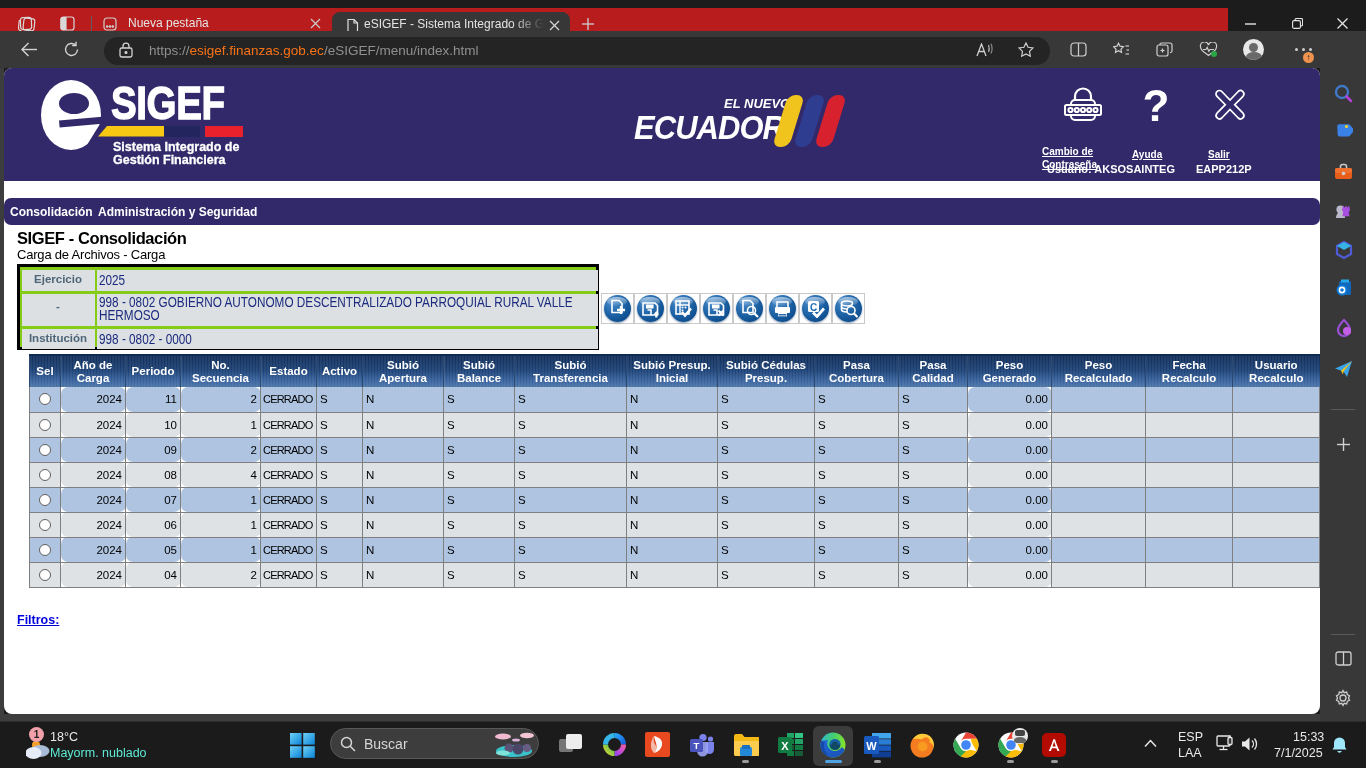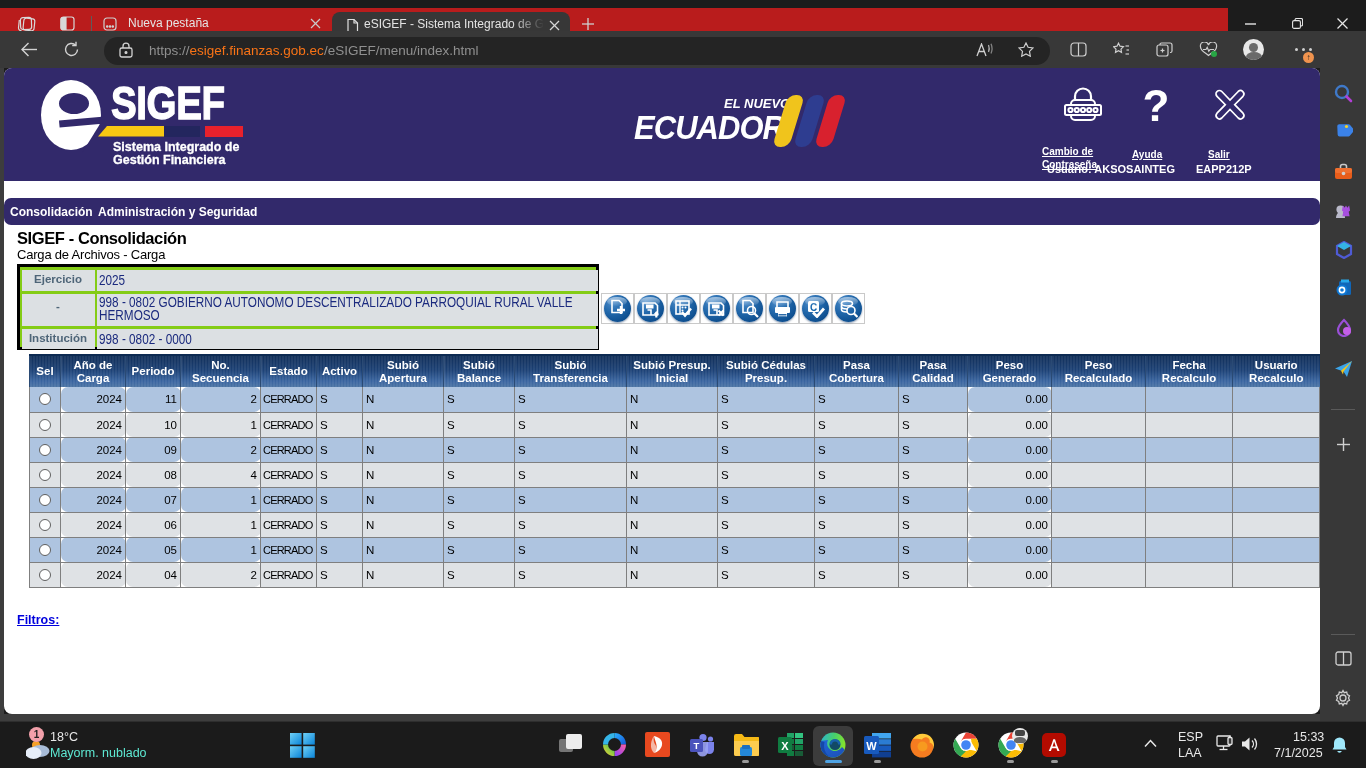--- a/index.html
+++ b/index.html
@@ -595,20 +595,37 @@
           <stop offset="0" stop-color="#6fd0f6"></stop>
           <stop offset="1" stop-color="#0a84d8"></stop>
         </linearGradient>
       </defs>
     <rect x="0" y="0" width="11.6" height="11.6" fill="url(#wb)"></rect>
       <rect x="13.2" y="0" width="11.6" height="11.6" fill="url(#wb)"></rect>
     <rect x="0" y="13.2" width="11.6" height="11.6" fill="url(#wb)"></rect>
       <rect x="13.2" y="13.2" width="11.6" height="11.6" fill="url(#wb)"></rect>
   </svg>
 
+  <div id="searchpill">
+    <svg class="abs" style="left:9px;top:7px" width="16" height="16" viewBox="0 0 16 16" fill="none" stroke="#d6d6d6" stroke-width="1.5">
+        <circle cx="6.5" cy="6.5" r="5"></circle>
+        <line x1="10.2" y1="10.2" x2="15" y2="15"></line>
+      </svg>
+    <div class="abs" style="left:33px;top:7px;color:#d6d6d6;font-size:14px;">Buscar</div>
+    <svg class="abs" style="left:160px;top:2px" width="47" height="27" viewBox="0 0 47 27">
+      <ellipse cx="12" cy="5.5" rx="8" ry="3" fill="#efb9d0"></ellipse>
+        <ellipse cx="36" cy="4.5" rx="7" ry="2.8" fill="#f3c4d4"></ellipse>
+        <ellipse cx="25" cy="9" rx="4" ry="1.6" fill="#d8b0d8"></ellipse>
+      <ellipse cx="23" cy="20" rx="18" ry="6" fill="#39c2c9"></ellipse>
+      <circle cx="18" cy="17" r="4.5" fill="#5a5276"></circle>
+        <circle cx="27" cy="18" r="5.5" fill="#4a4668"></circle>
+        <circle cx="36" cy="17" r="4" fill="#665c84"></circle>
+      <ellipse cx="12" cy="22" rx="7" ry="2.5" fill="#7fe3d8"></ellipse>
+    </svg>
+  </div>
 
   <svg class="abs" style="left:559px;top:12px" width="24" height="22" viewBox="0 0 24 22">
     <rect x="0" y="5" width="14" height="13" rx="2" fill="#757575"></rect>
     <rect x="7" y="0" width="16" height="15" rx="2" fill="#ededed"></rect>
   </svg>
   <svg class="abs" style="left:602px;top:10px" width="25" height="25" viewBox="0 0 25 25">
     <defs>
       <linearGradient id="cp1" x1="0" y1="0" x2="1" y2="1">
           <stop offset="0" stop-color="#2bb1ff"></stop>
           <stop offset="1" stop-color="#1456d8"></stop>

